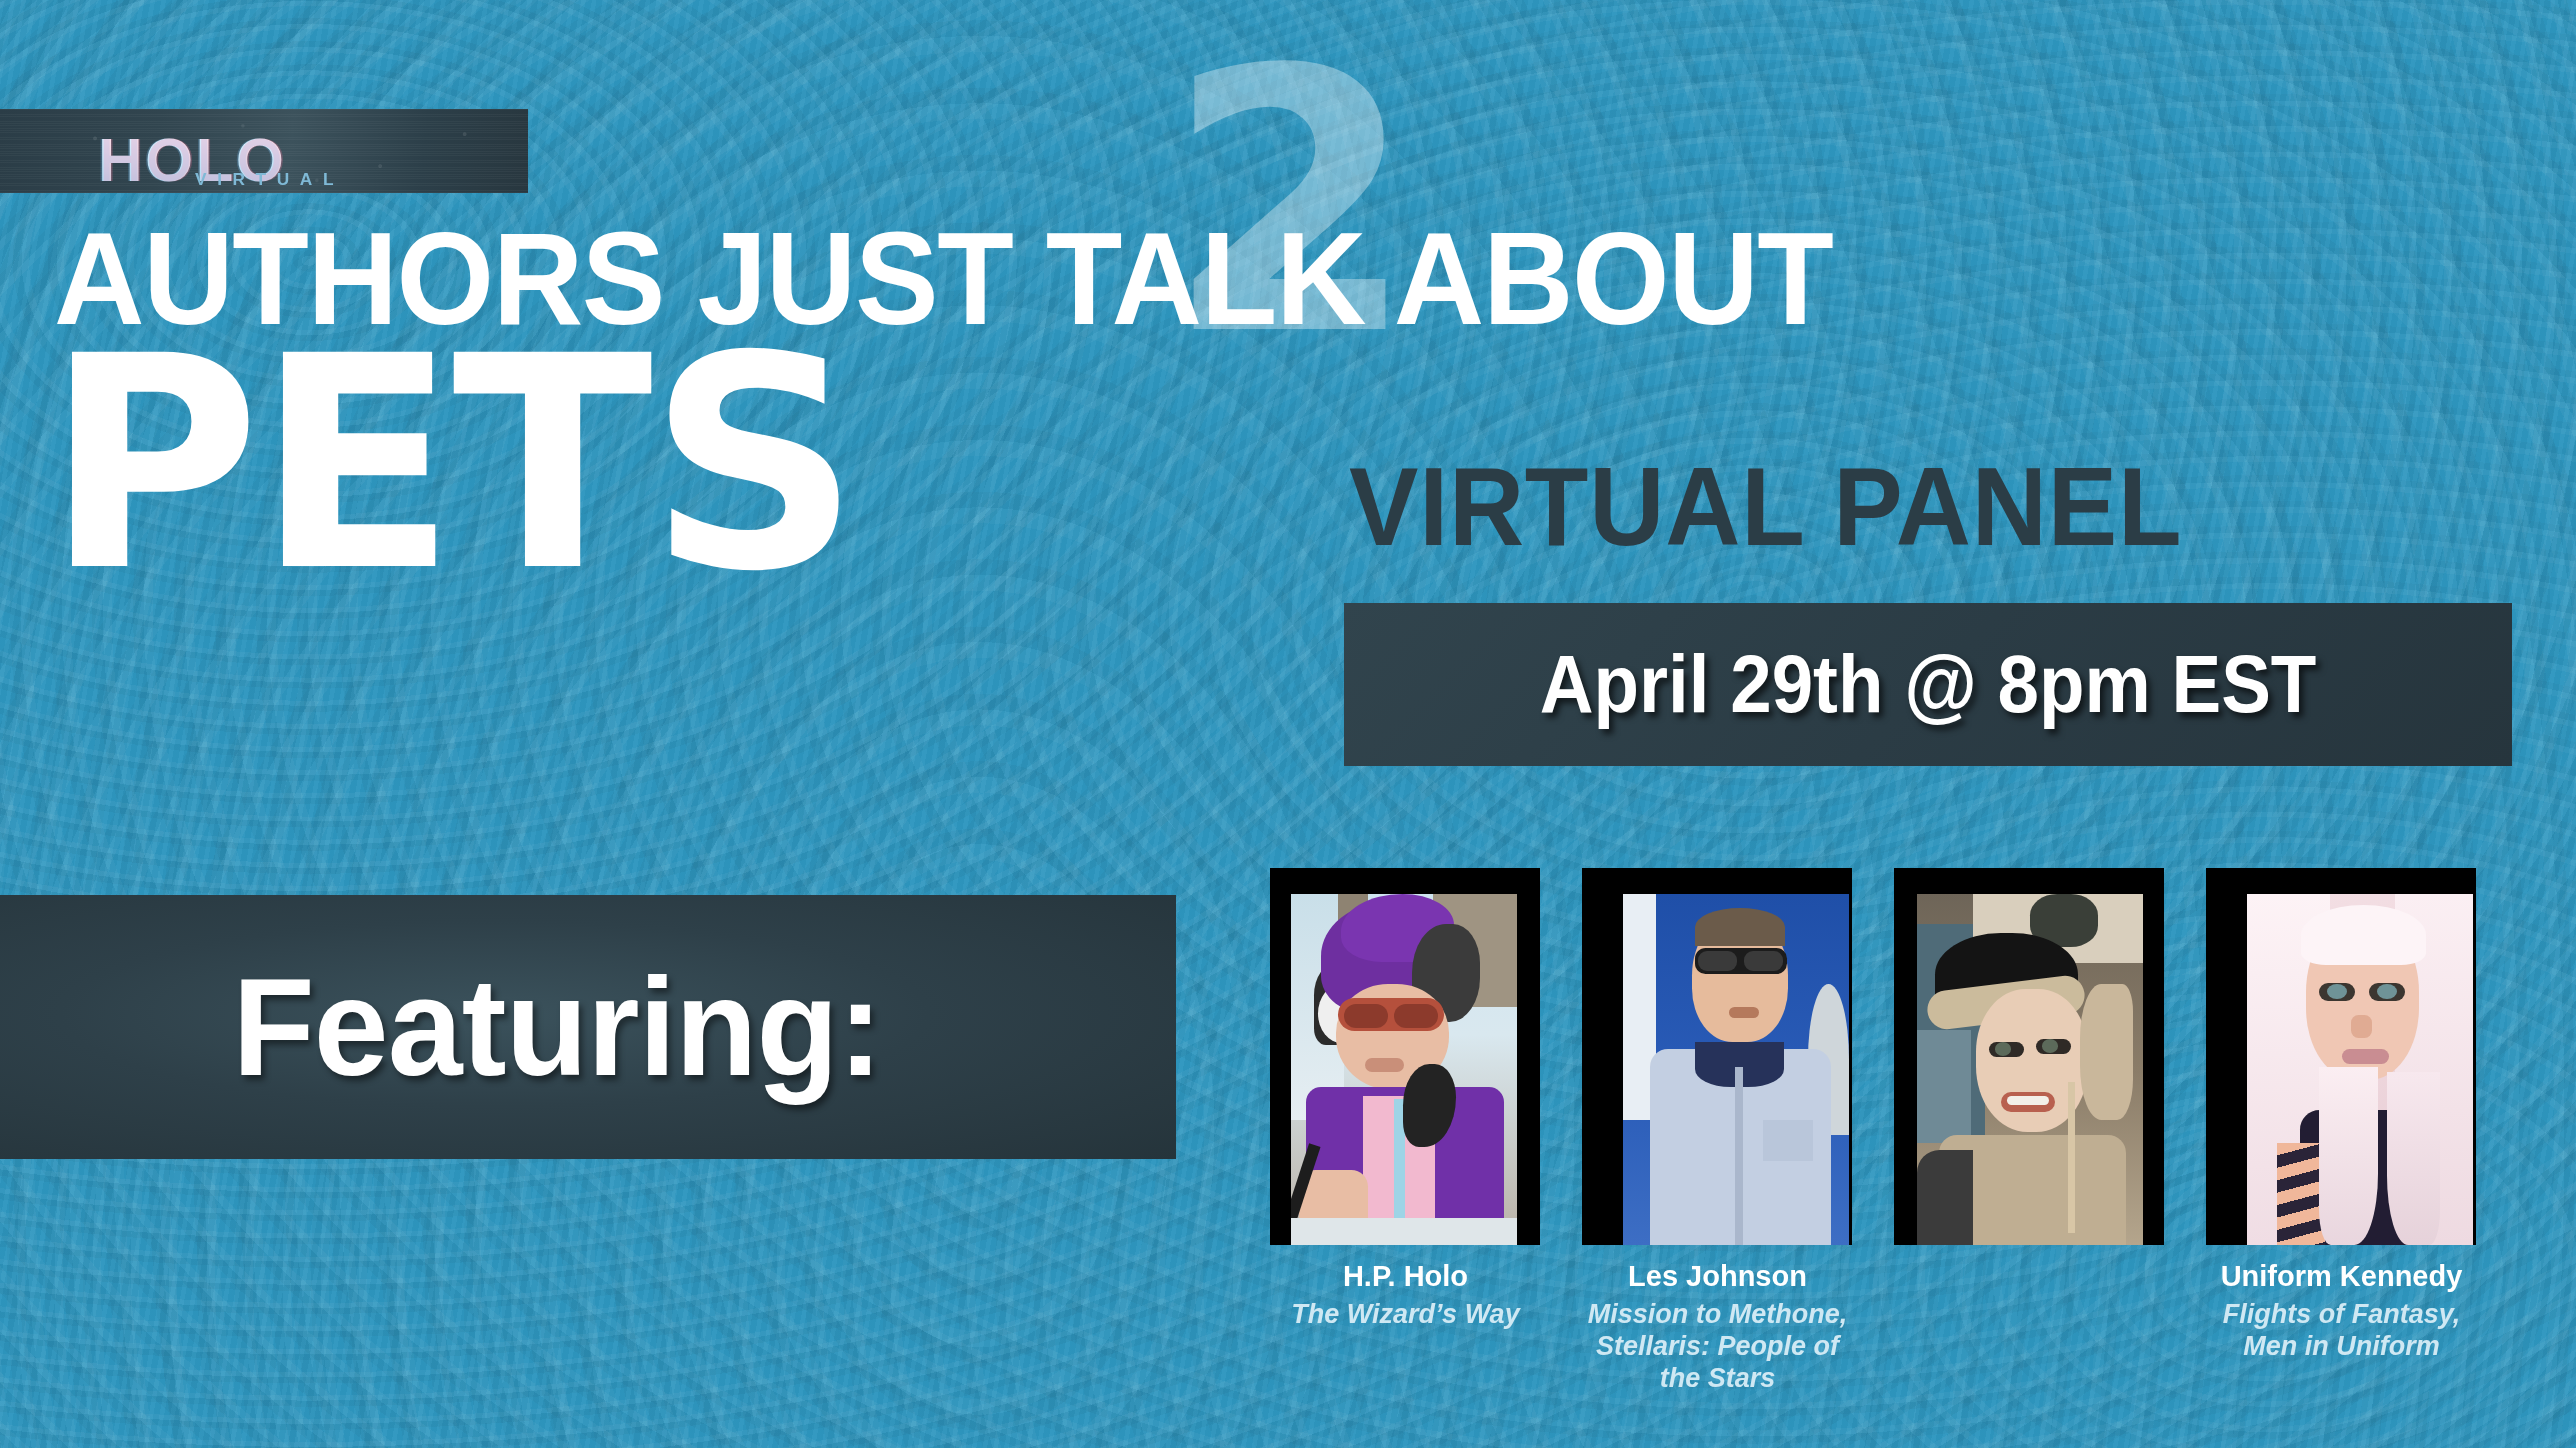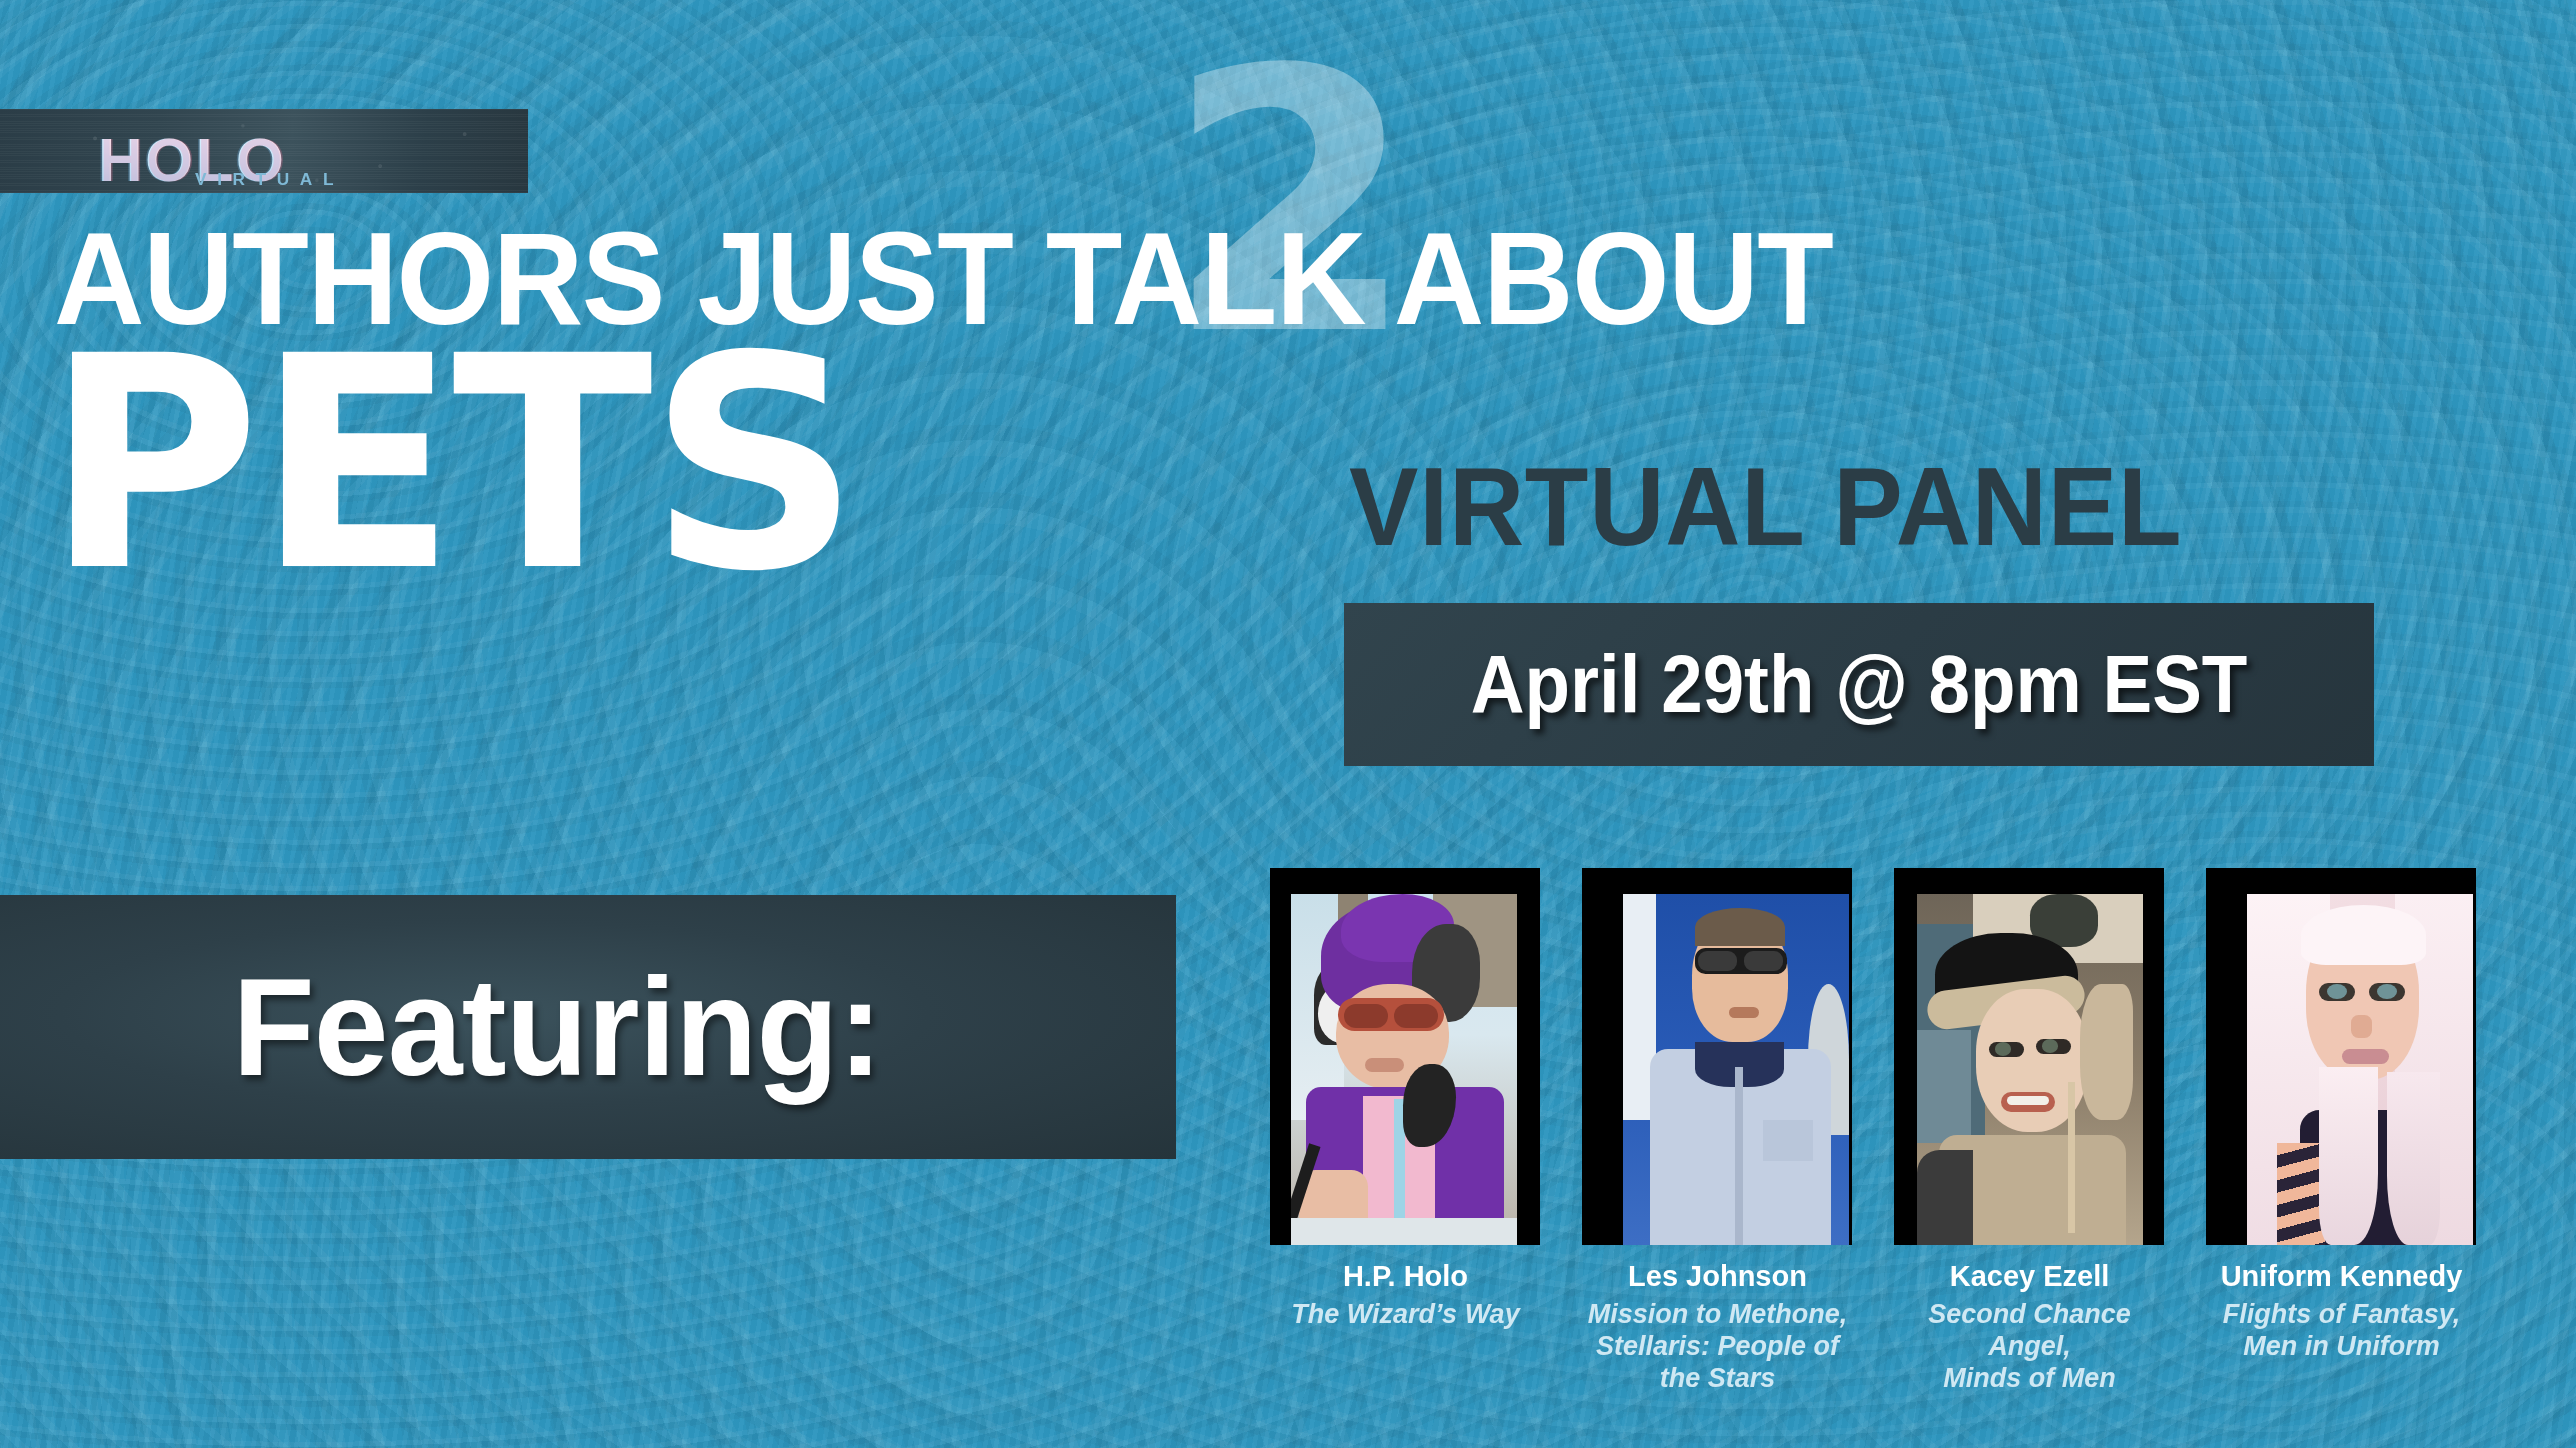--- a/index.html
+++ b/index.html
@@ -115,21 +115,21 @@
     letter-spacing:0.8px;
     transform:scaleX(.93);
     transform-origin:left center;
     white-space:nowrap;
   }
 
   
   .date-bar{
     position:absolute;
     left:1344px; top:603px;
-    width:1030px; height:163px;
+    width:1168px; height:163px;
     background:linear-gradient(135deg,#31444d 0%,#2b3c45 50%,#26353d 100%);
     display:flex;
     align-items:center;
     justify-content:center;
     text-align:right;
   }
   .date-text{
     font-size:81px;
     font-weight:bold;
     color:#ffffff;
@@ -306,24 +306,20 @@
         <div class="shape" style="left:119px;top:145px;width:35px;height:15px;background:#2f2a26;border-radius:7.5px;"></div>
         <div class="shape" style="left:78px;top:148px;width:16.6px;height:13.6px;background:#5c6a5a;border-radius:50%;"></div>
         <div class="shape" style="left:125px;top:145px;width:16.6px;height:13.6px;background:#5c6a5a;border-radius:50%;"></div>
         <div class="shape" style="left:84px;top:198px;width:54px;height:19.6px;background:#b8604f;border-radius:10.6px;"></div>
         <div class="shape" style="left:90px;top:202px;width:42px;height:9px;background:#f3efe9;border-radius:4.5px;"></div>
         <div class="shape" style="left:163px;top:90px;width:53px;height:136px;background:#c9b79b;border-radius:40% 20% 30% 40%;"></div>
         <div class="shape" style="left:22.6px;top:241px;width:187px;height:110px;background:#bfae92;border-radius:18px 18px 0 0;"></div>
         <div class="shape" style="left:0px;top:256px;width:56px;height:95px;background:#3b3b3b;border-radius:22.6px 0 0 0;"></div>
         <div class="shape" style="left:151px;top:188px;width:7.5px;height:151px;background:#d8c6a6;"></div>
       </div>
-      <div class="names">
-        <div class="author-name">Kacey Ezell</div>
-        <div class="author-books">Second Chance Angel,<br>Minds of Men</div>
-      </div>
     </div>
 
     <div class="author" style="left:936px;">
       <div class="frame"></div>
       <div class="photo" style="left:41px; top:26px;">
         <div class="sky" style="background:linear-gradient(160deg,#f3dfe4 0%,#efd7dd 45%,#e3c9d2 100%);"></div>
         <div class="shape" style="left:0;top:0;width:83px;height:351px;background:linear-gradient(180deg,#fdf3f6,#f0dde4);"></div>
         <div class="shape" style="left:148px;top:0;width:78px;height:351px;background:linear-gradient(180deg,#fbeff3,#eedae1);"></div>
         <div class="shape" style="left:59px;top:22.6px;width:113px;height:163px;background:#f0c7b4;border-radius:46% 46% 44% 44%;"></div>
         <div class="shape" style="left:54px;top:10.6px;width:125px;height:60px;background:#fdf4f7;border-radius:50% 50% 20% 20%;"></div>

